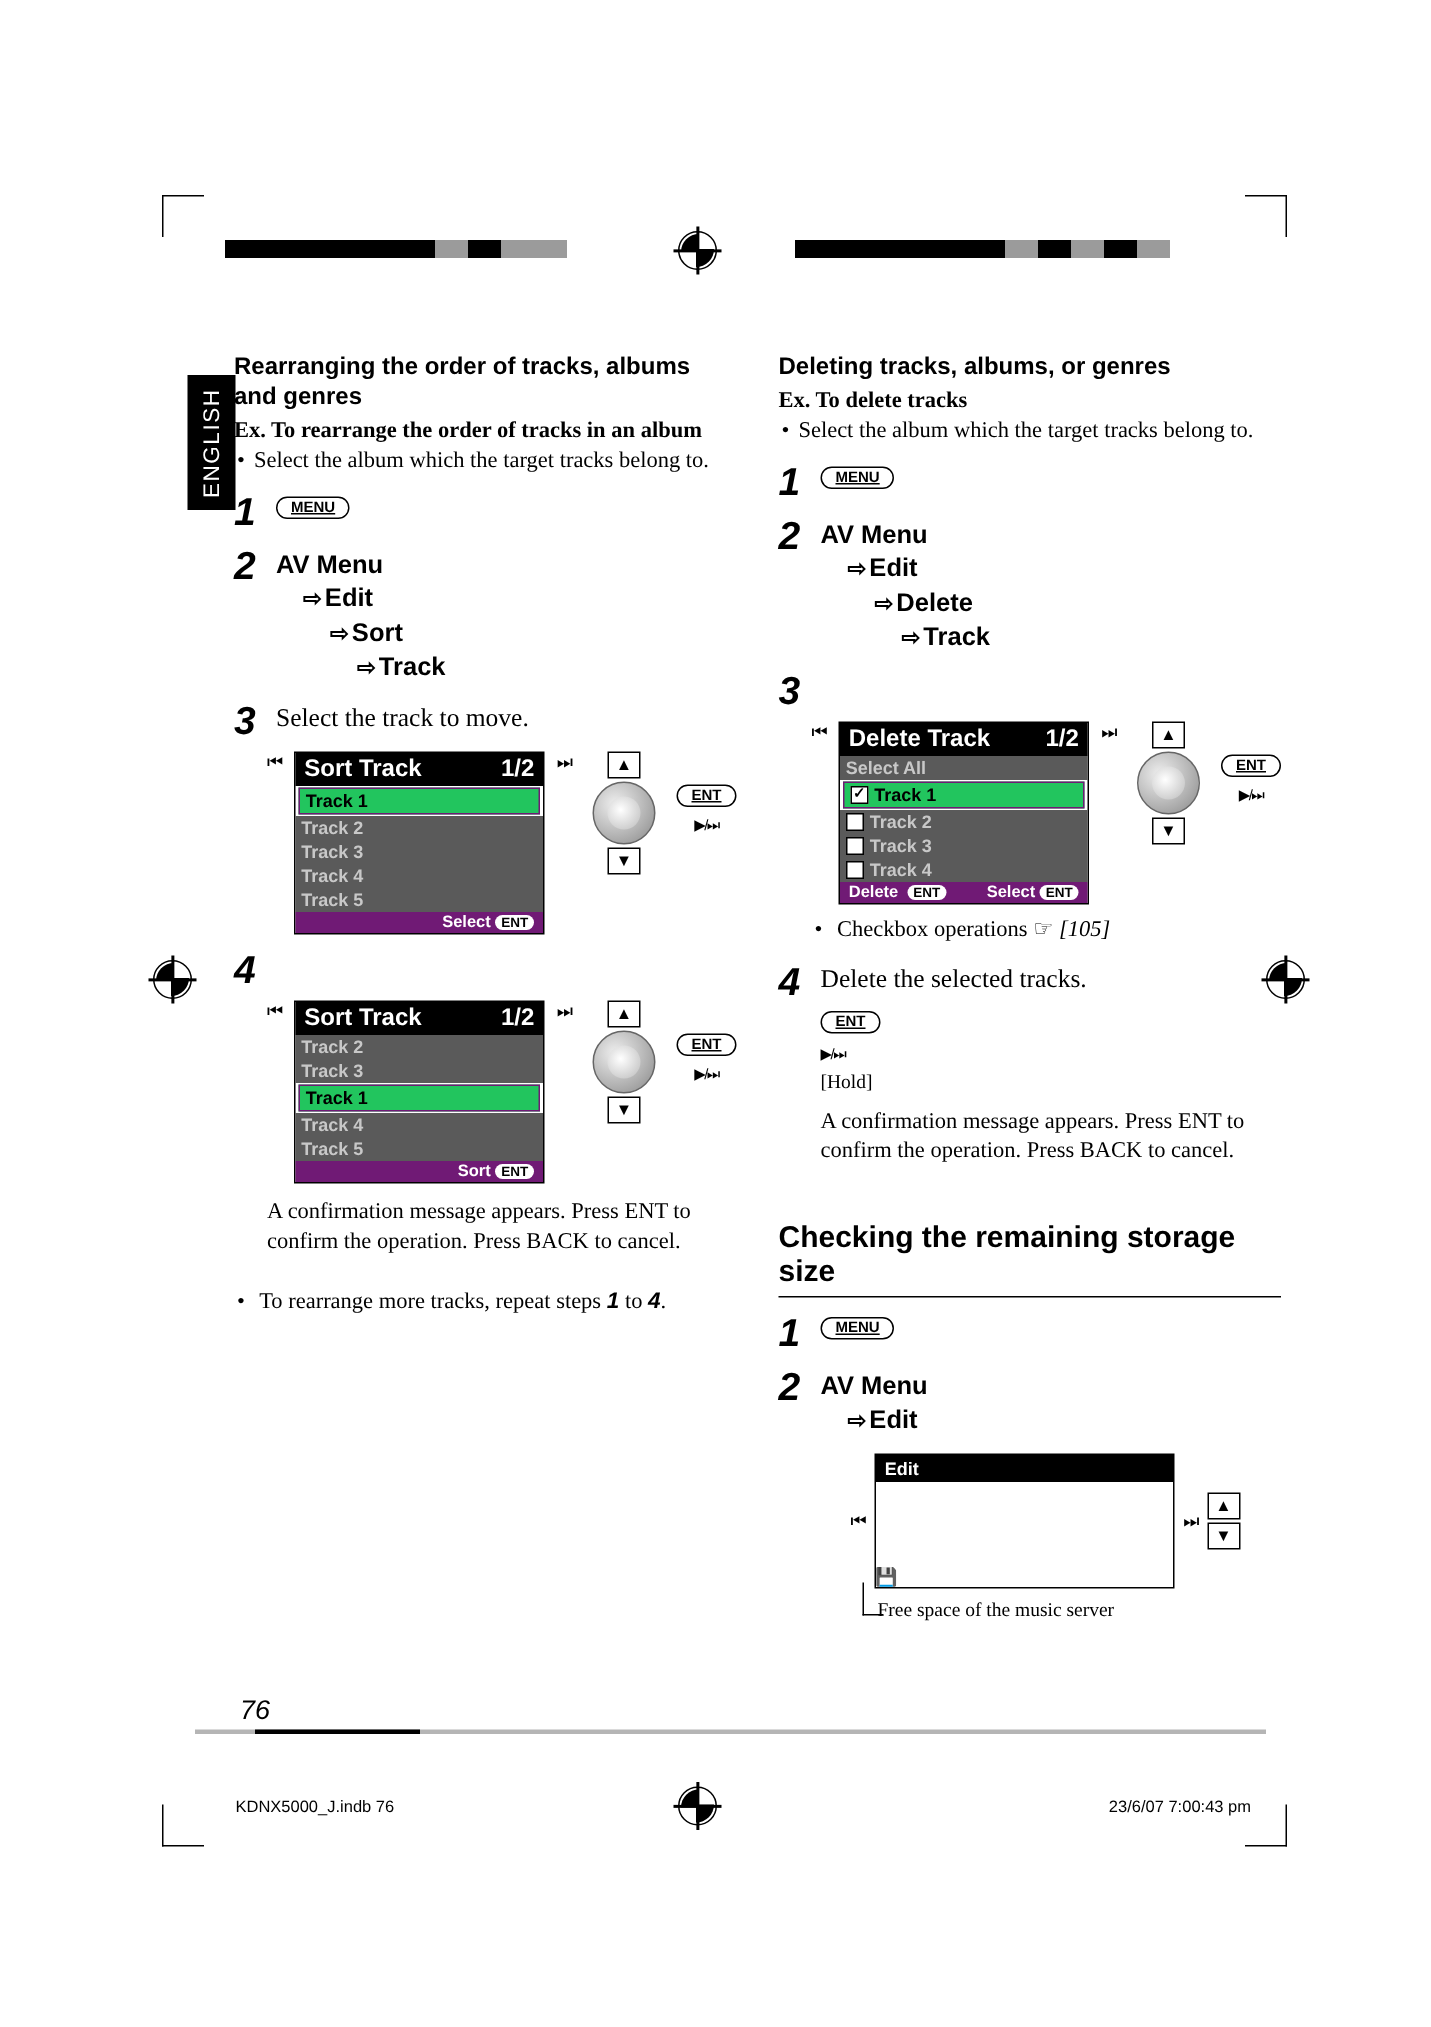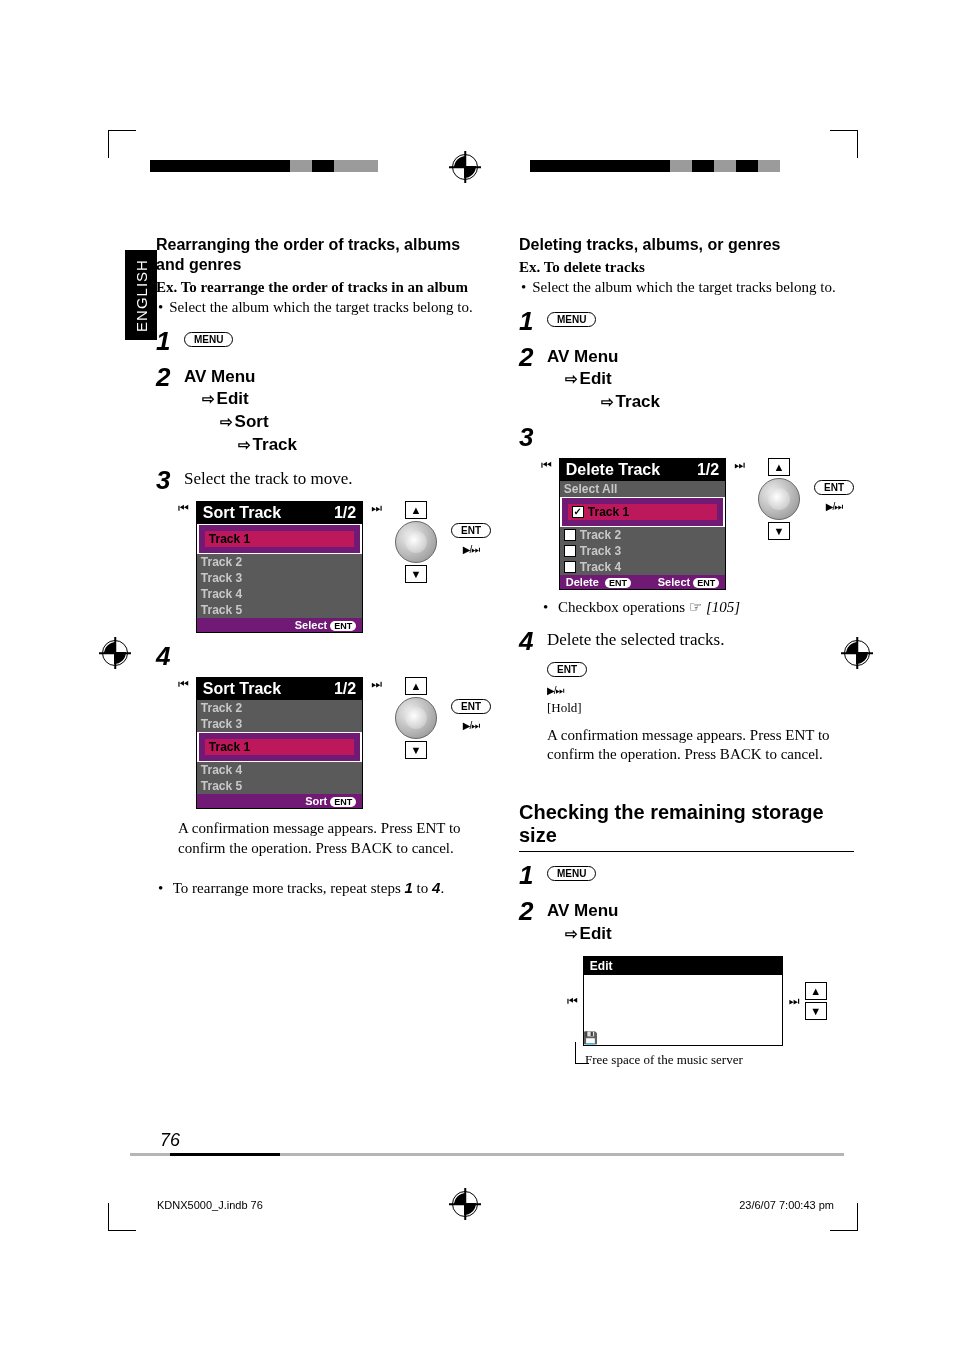--- a/index.html
+++ b/index.html
@@ -19,32 +19,32 @@
   .lang-tab span { color: #fff; font-family: Arial, sans-serif; font-size: 15px; letter-spacing: 1px; transform: rotate(-90deg); white-space: nowrap; }
   .cols { display: flex; gap: 28px; margin-top: 95px; }
   .col { width: 335px; font-size: 15px; }
   .h-bold { font-family: Arial, sans-serif; font-weight: bold; font-size: 16px; line-height: 1.25; margin-bottom: 4px; }
   .ex { font-weight: bold; font-size: 15px; margin-bottom: 2px; }
   .bullet { padding-left: 12px; text-indent: -10px; line-height: 1.3; margin-bottom: 6px; }
   .bullet::before { content: "•"; margin-right: 6px; }
   .step { display: flex; align-items: flex-start; margin-top: 10px; }
   .step-num { font-family: Arial, sans-serif; font-style: italic; font-weight: bold; font-size: 26px; width: 28px; flex: none; line-height: 1; }
   .step-body { flex: 1; padding-top: 2px; }
-  .pill { display: inline-block; border: 1.5px solid #000; border-radius: 12px; padding: 1px 9px; font-family: Arial, sans-serif; font-weight: bold; font-size: 10px; vertical-align: middle; }
+  .pill { display: inline-block; border: 1.5px solid #000; border-radius: 12px; padding: 1px 9px; font-family: Arial, sans-serif; font-weight: bold; font-size: 10px; vertical-align: middle; text-decoration: underline; }
   .menu-path { font-family: Arial, sans-serif; font-weight: bold; font-size: 17px; line-height: 1.35; }
   .menu-path .l2 { padding-left: 18px; }
   .menu-path .l3 { padding-left: 36px; }
   .menu-path .l4 { padding-left: 54px; }
   .arrow { display: inline-block; font-size: 15px; margin-right: 2px; }
   .instr { font-size: 17px; }
   .screen-wrap { margin: 8px 0 0 22px; display: flex; align-items: flex-start; gap: 8px; }
   .screen { width: 200px; border: 1.5px solid #000; font-family: Arial, sans-serif; font-size: 12px; font-weight: bold; color: #fff; }
   .screen .title { background: #000; color: #fff; display: flex; justify-content: space-between; padding: 2px 6px; font-size: 16px; }
   .screen .row { padding: 1px 4px; display: flex; align-items: center; gap: 4px; }
-  .screen .row.sel { background: #be185d; color: #000; border: 6px solid #701a75; margin: 1px 2px; }
+  .screen .row.sel { background: #22c55e; color: #000; border: 1px solid #701a75; margin: 1px 2px; }
   .screen .row.dim { background: #5a5a5a; color: #c8c8c8; }
   .screen .foot { background: #701a75; color: #fff; display: flex; justify-content: space-between; padding: 1px 6px; font-size: 11px; text-align: center; }
   .screen .foot .ent { background: #fff; color: #000; border-radius: 6px; padding: 0 4px; font-size: 9px; margin-left: 3px; }
   .side-btns { display: flex; flex-direction: column; align-items: center; gap: 2px; }
   .tri-btn { width: 22px; height: 18px; border: 1.5px solid #000; display: flex; align-items: center; justify-content: center; font-size: 11px; }
   .knob { width: 42px; height: 42px; border-radius: 50%; background: radial-gradient(circle at 35% 35%, #eee, #888); border: 1px solid #666; position: relative; margin: 0 6px; }
   .knob::after { content: ""; position: absolute; inset: 9px; border-radius: 50%; background: radial-gradient(circle at 40% 40%, #fff, #bbb); }
   .skip-icon { font-family: Arial; font-size: 12px; letter-spacing: -1px; }
   .small-note { font-size: 15px; line-height: 1.3; margin: 10px 0 0 22px; }
   .sec-title { font-family: Arial, sans-serif; font-weight: bold; font-size: 20px; border-bottom: 1.5px solid #000; padding-bottom: 4px; margin-top: 36px; margin-bottom: 10px; }
@@ -232,20 +232,21 @@
       <div class="step">
         <div class="step-num">1</div>
         <div class="step-body"><span class="pill">MENU</span></div>
       </div>
 
       <div class="step">
         <div class="step-num">2</div>
         <div class="step-body menu-path">
           <div>AV Menu</div>
           <div class="l2"><span class="arrow">⇨</span><span>Edit</span></div>
+          <div class="l3"><span class="arrow">⇨</span><span>Delete</span></div>
           <div class="l4"><span class="arrow">⇨</span><span>Track</span></div>
         </div>
       </div>
 
       <div class="step">
         <div class="step-num">3</div>
       </div>
 
       <div class="screen-wrap">
         <span class="skip-icon">⏮</span>

